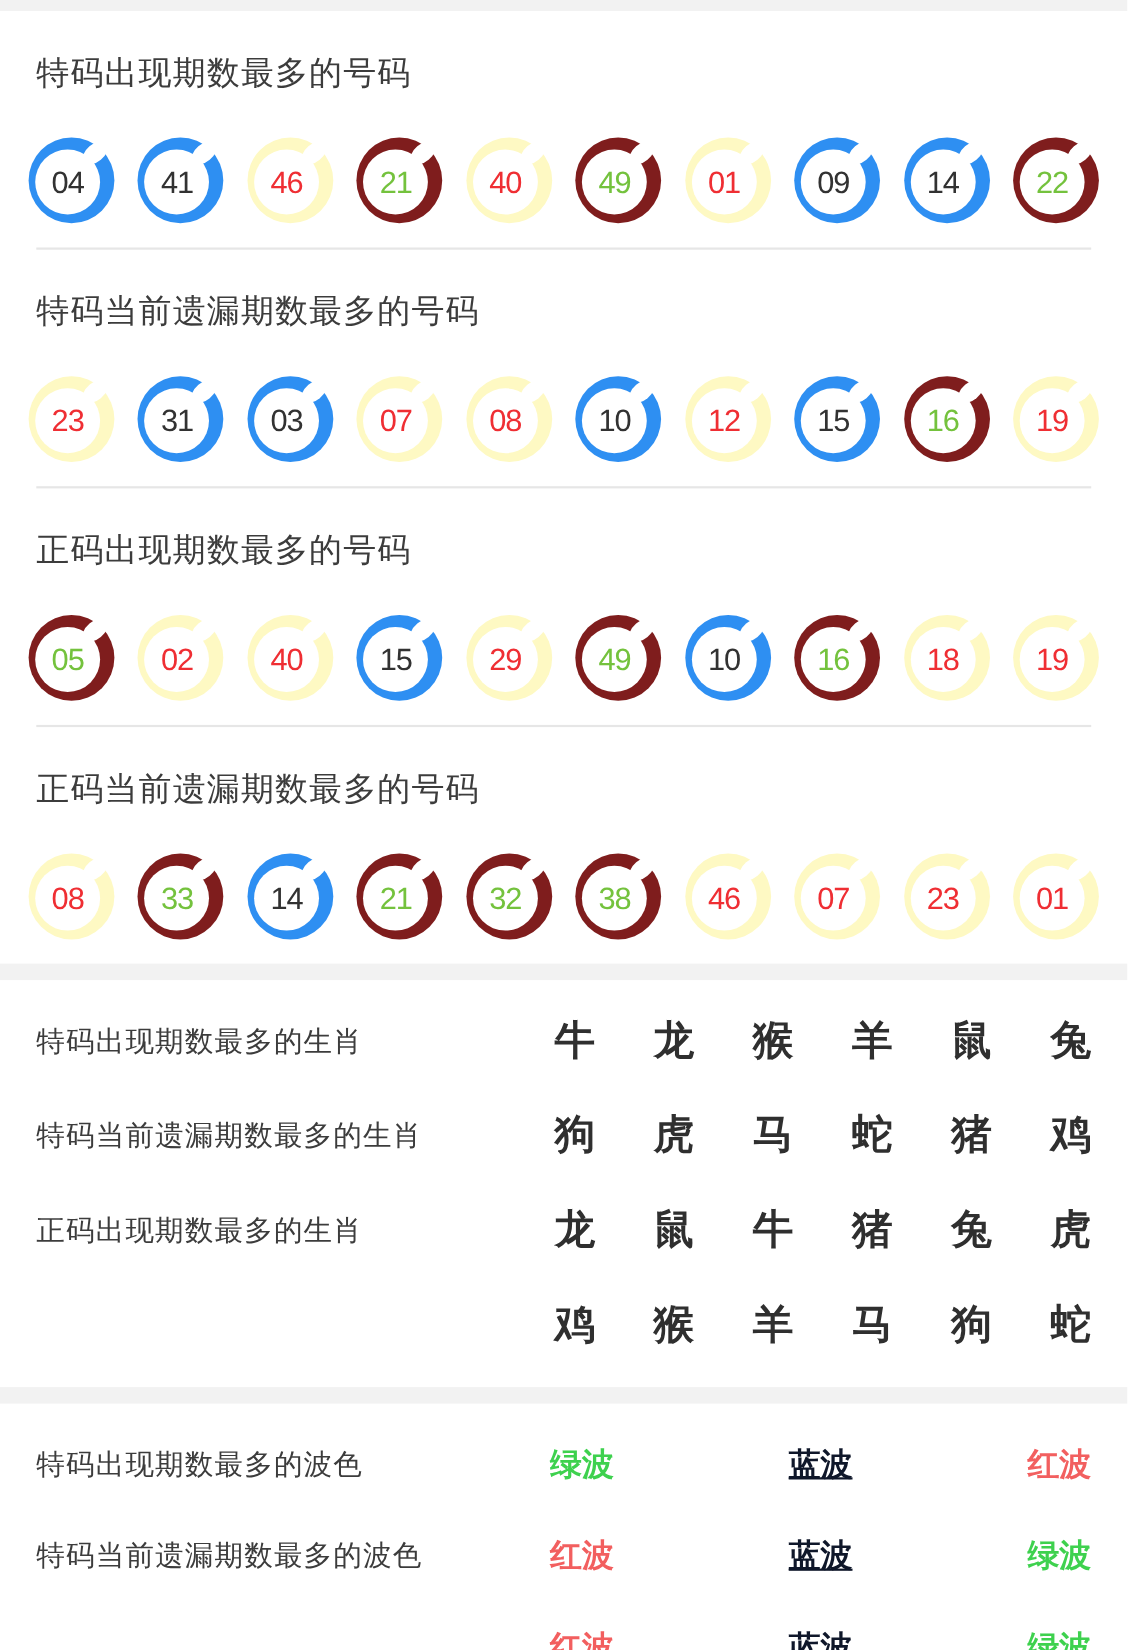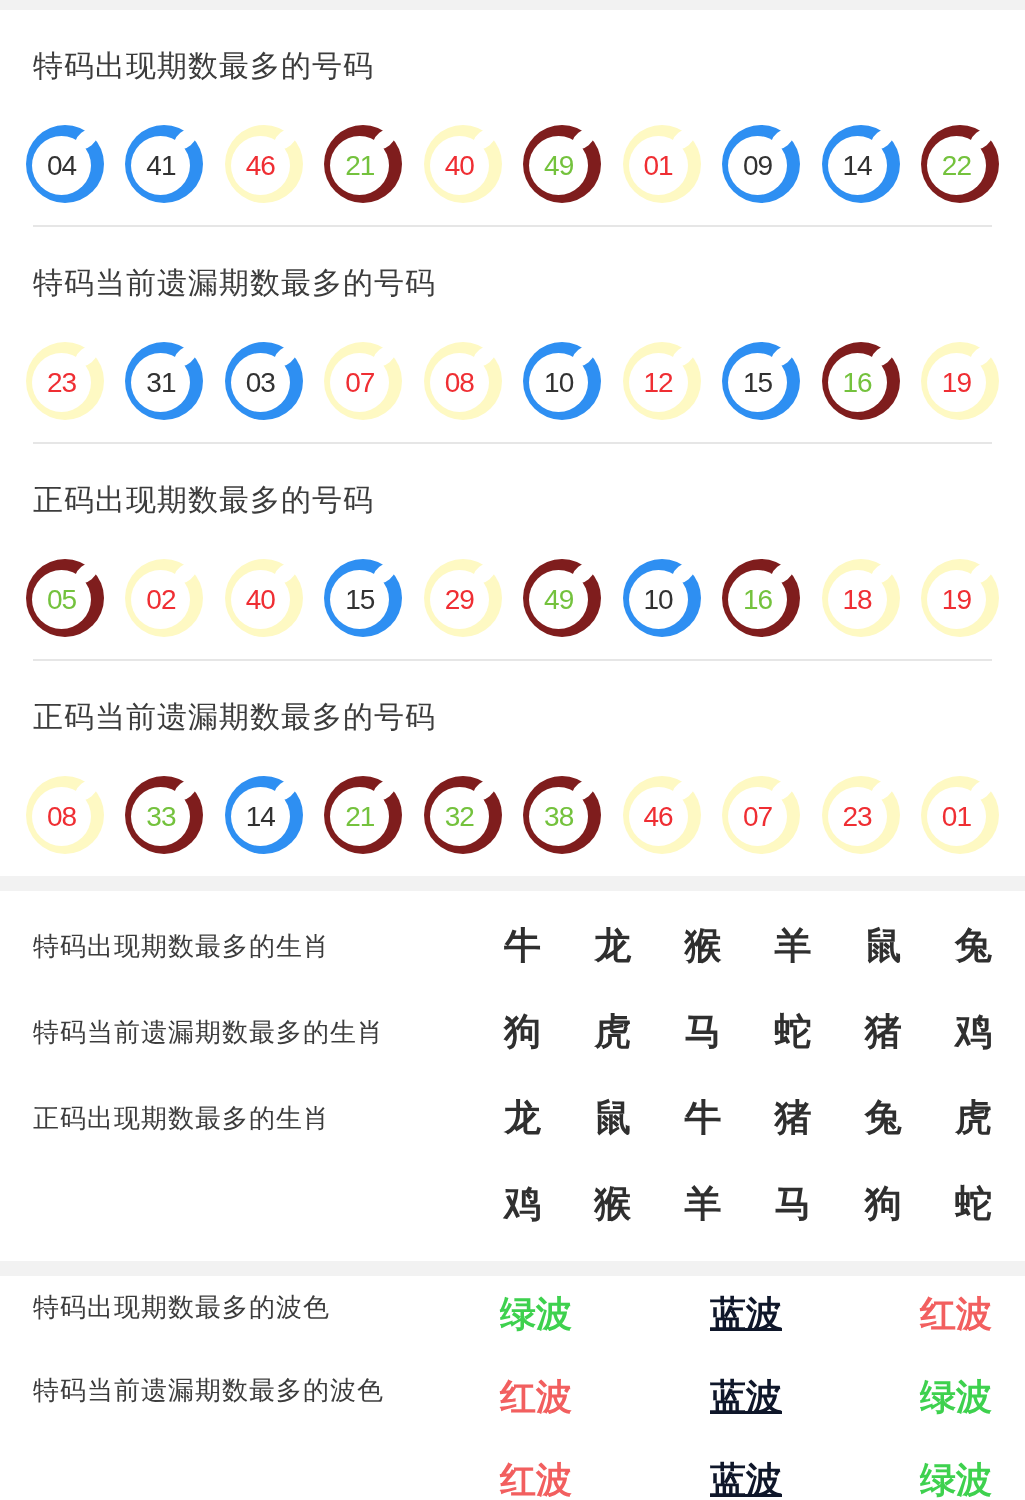--- a/index.html
+++ b/index.html
@@ -31,23 +31,23 @@
 
   
   .z-section { padding:12px 0 14px; }
   .zrow { display:flex; align-items:center; height:86px; padding:0 33px; }
   .row-label { font-size:26px; color:#3c3c3c; letter-spacing:1px; white-space:nowrap; }
   .zvals { display:flex; justify-content:space-between; width:488px; margin-left:auto; }
   .zval { font-size:37px; font-weight:700; color:#2f2f2f; }
 
   
   .w-section { padding-top:14px; }
-  .wrow { display:flex; height:83px; padding:0 33px;gap:36px; }
+  .wrow { display:flex; align-items:center; height:83px; padding:0 33px;gap:36px; }
   .wvals { display:flex; justify-content:space-between; width:492px; margin-left:auto; }
-  .wval { font-size:36px; font-weight:700; }
+  .wval { font-size:29px; font-weight:700; }
   .wval[data-color="green"] { color:#3ed14e; }
   .wval[data-color="blue"]  { color:#0f172a;text-decoration:underline; }
   .wval[data-color="red"]   { color:#f25f5f; }
 </style>
 </head>
 <body>
 
 <div class="top-band"></div>
 
 <div class="num-section">

